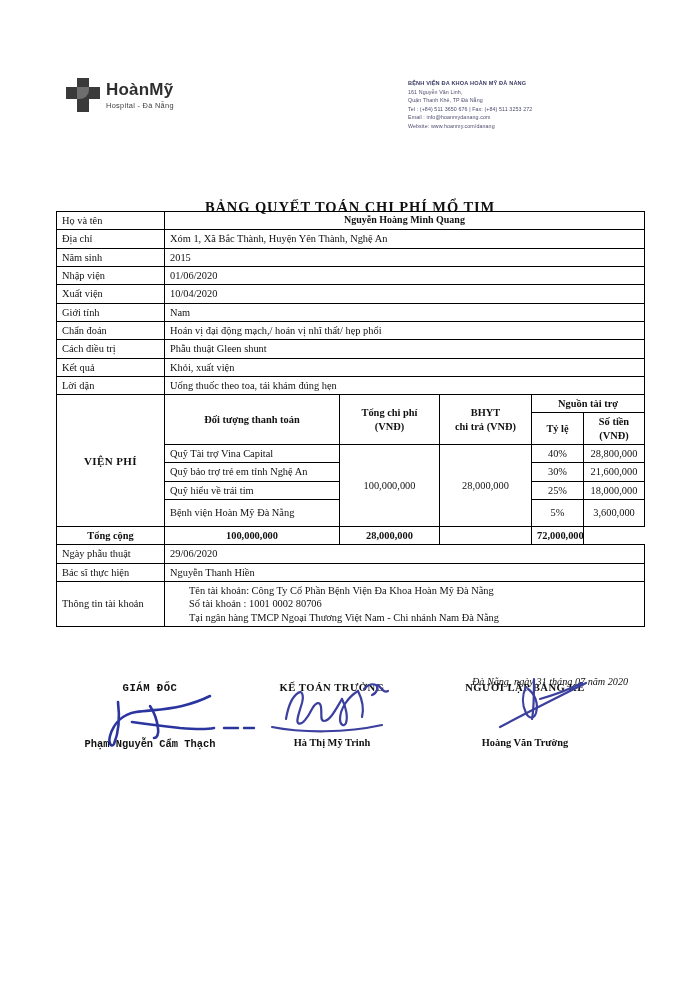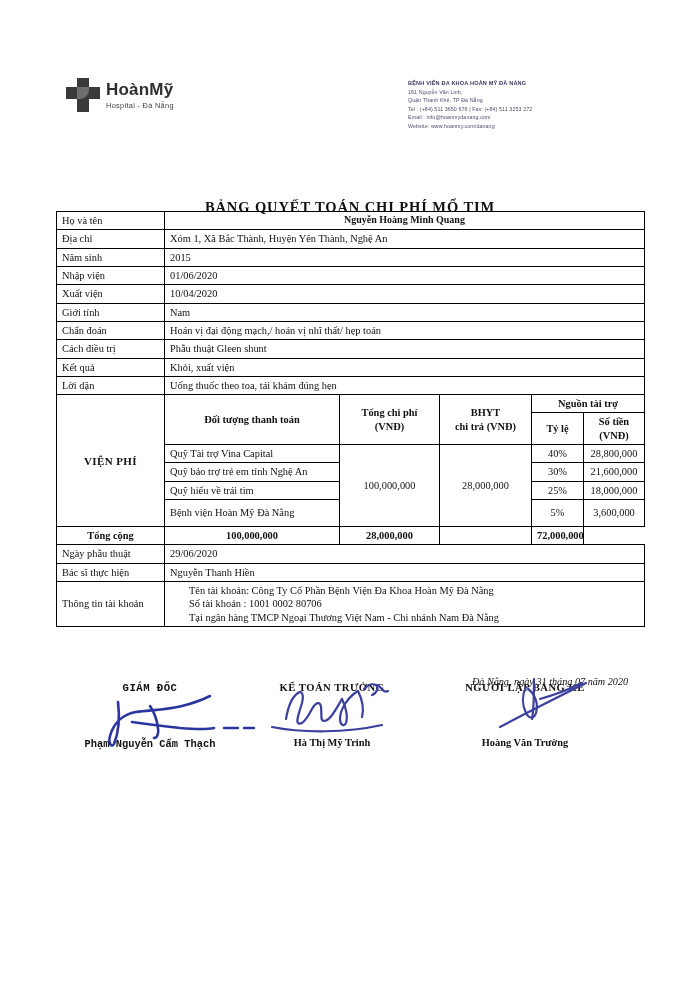--- a/index.html
+++ b/index.html
@@ -111,21 +111,21 @@
       <tr>
         <td class="lbl">Xuất viện</td>
         <td colspan="5">10/04/2020</td>
       </tr>
       <tr>
         <td class="lbl">Giới tính</td>
         <td colspan="5">Nam</td>
       </tr>
       <tr>
         <td class="lbl">Chẩn đoán</td>
-        <td colspan="5">Hoán vị đại động mạch,/ hoán vị nhĩ thất/ hẹp toán</td>
+        <td colspan="5">Hoán vị đại động mạch,/ hoán vị nhĩ thất/ hẹp phổi</td>
       </tr>
       <tr>
         <td class="lbl">Cách điều trị</td>
         <td colspan="5">Phẫu thuật Gleen shunt</td>
       </tr>
       <tr>
         <td class="lbl">Kết quả</td>
         <td colspan="5">Khỏi, xuất viện</td>
       </tr>
       <tr>

